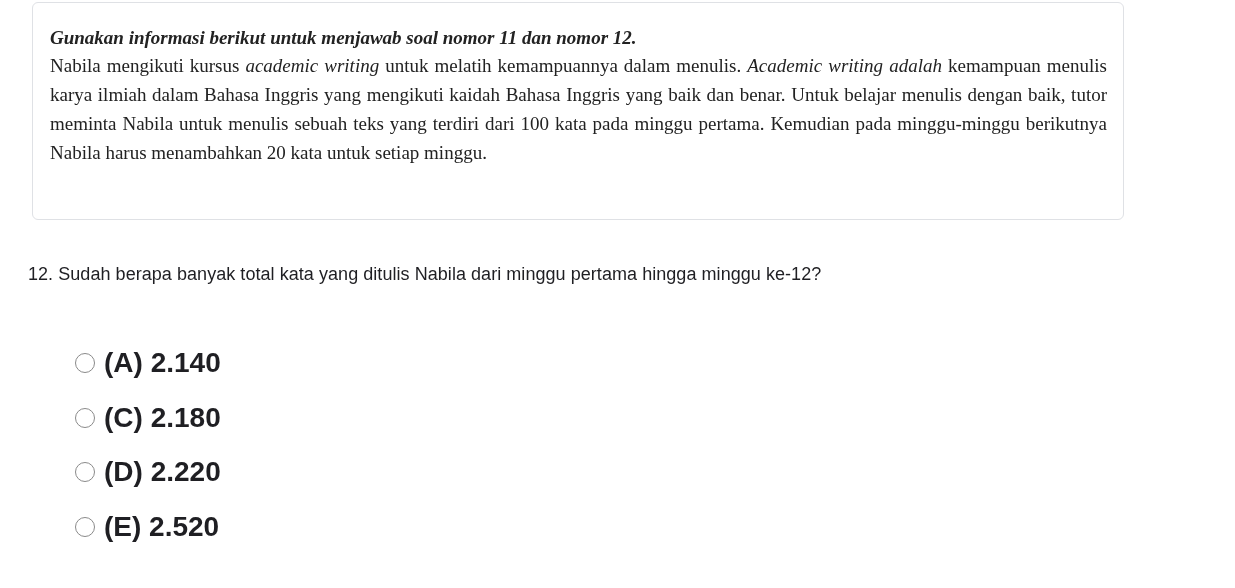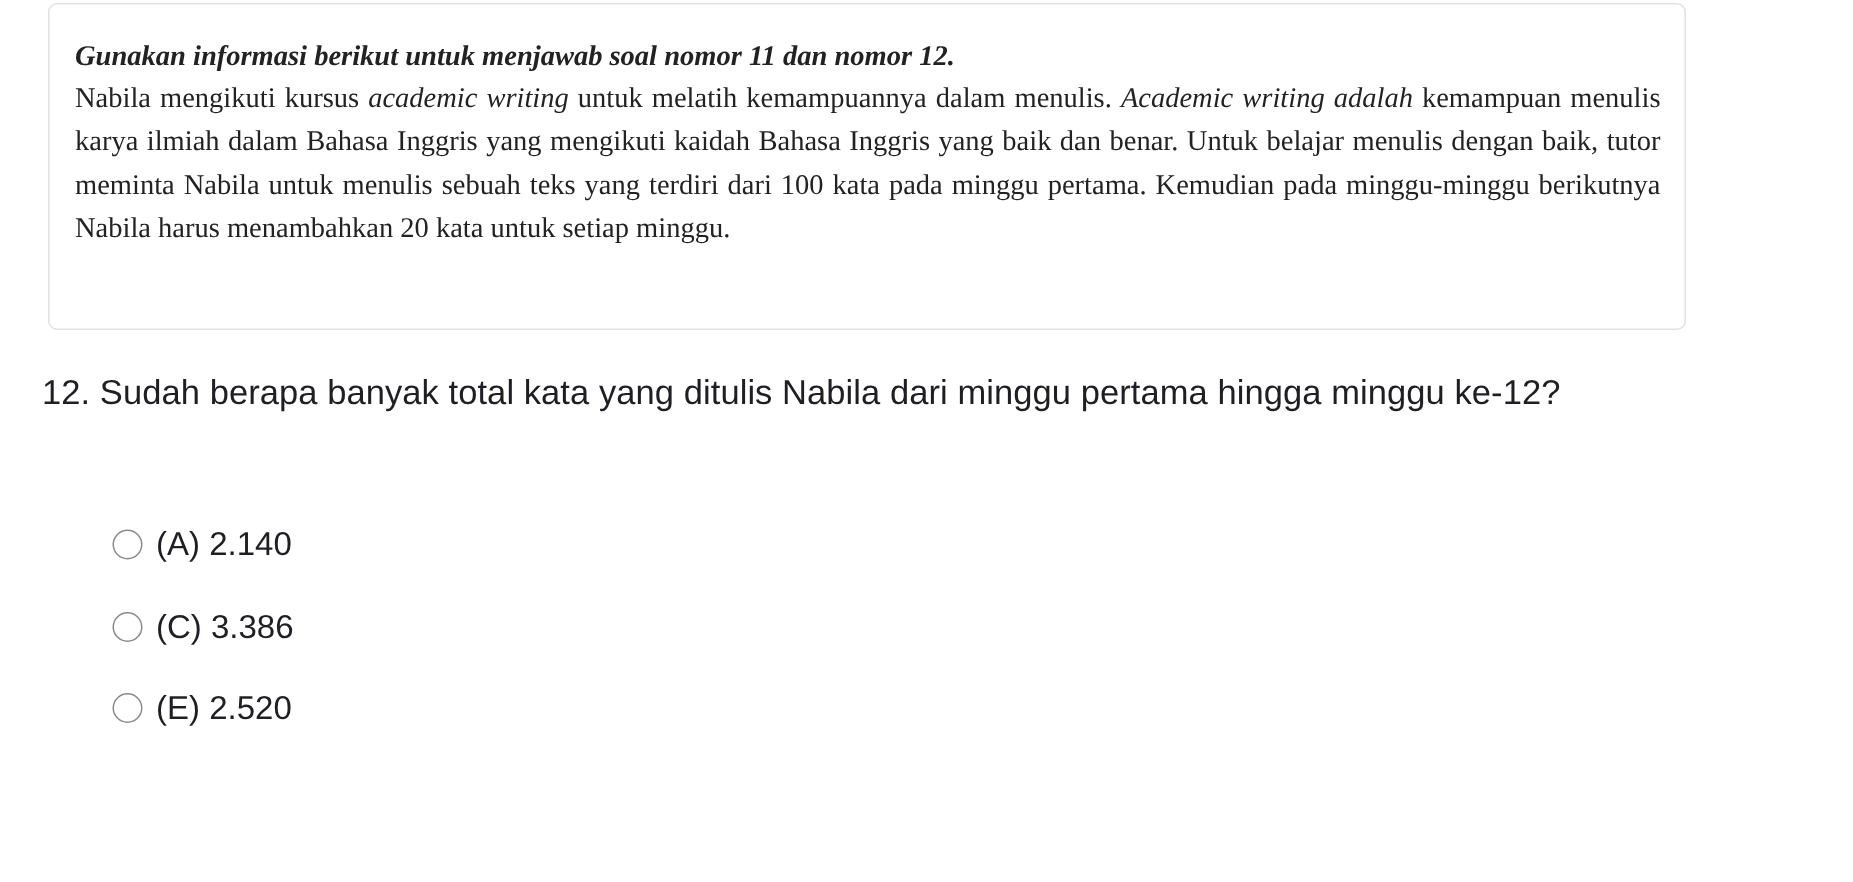--- a/index.html
+++ b/index.html
@@ -40,23 +40,23 @@
       text-align: justify;
       text-align-last: left;
     }
     .info-body em {
       font-style: italic;
       margin-top: 12px;
     }
     .question {
       position: absolute;
       left: 28px;
-      top: 248px;
+      top: 264px;
       font-family: "Liberation Sans", "DejaVu Sans", sans-serif;
-      font-size: 23px;
+      font-size: 18px;
       color: #1f1f23;
       white-space: nowrap;
       letter-spacing: 0.05px;
     }
     .options {
       position: absolute;
       left: 75px;
       top: 336px;
       margin: 0;
       padding: 0;
@@ -73,40 +73,45 @@
       height: 20px;
       border: 1.5px solid #8a8a8a;
       border-radius: 50%;
       box-sizing: border-box;
       background: #ffffff;
       margin-right: 9px;
       flex: 0 0 auto;
     }
     .option-label {
       font-family: "Liberation Sans", "DejaVu Sans", sans-serif;
-      font-size: 22px;
+      font-size: 28px;
       color: #1f1f23;
+      font-weight: bold;
     }
   </style>
 </head>
 <body>
 
 <div class="info-card">
   <p class="info-heading">Gunakan informasi berikut untuk menjawab soal nomor 11 dan nomor 12.</p>
   <p class="info-body"><span>Nabila mengikuti kursus </span><em>academic writing</em><span> untuk melatih kemampuannya dalam menulis. </span><em>Academic writing adalah</em><span> kemampuan menulis karya ilmiah dalam Bahasa Inggris yang mengikuti kaidah Bahasa Inggris yang baik dan benar. Untuk belajar menulis dengan baik, tutor meminta Nabila untuk menulis sebuah teks yang terdiri dari 100 kata pada minggu pertama. Kemudian pada minggu-minggu berikutnya Nabila harus menambahkan 20 kata untuk setiap minggu.</span></p>
 </div>
 
 <div class="question">12. Sudah berapa banyak total kata yang ditulis Nabila dari minggu pertama hingga minggu ke-12?</div>
 
 <ul class="options">
   <li class="option">
     <span class="radio"></span>
     <span class="option-label">(A) 2.140</span>
   </li>
   <li class="option">
     <span class="radio"></span>
-    <span class="option-label">(C) 3.386</span>
+    <span class="option-label">(C) 2.180</span>
+  </li>
+  <li class="option">
+    <span class="radio"></span>
+    <span class="option-label">(D) 2.220</span>
   </li>
   <li class="option">
     <span class="radio"></span>
     <span class="option-label">(E) 2.520</span>
   </li>
 </ul>
 
 </body></html>

